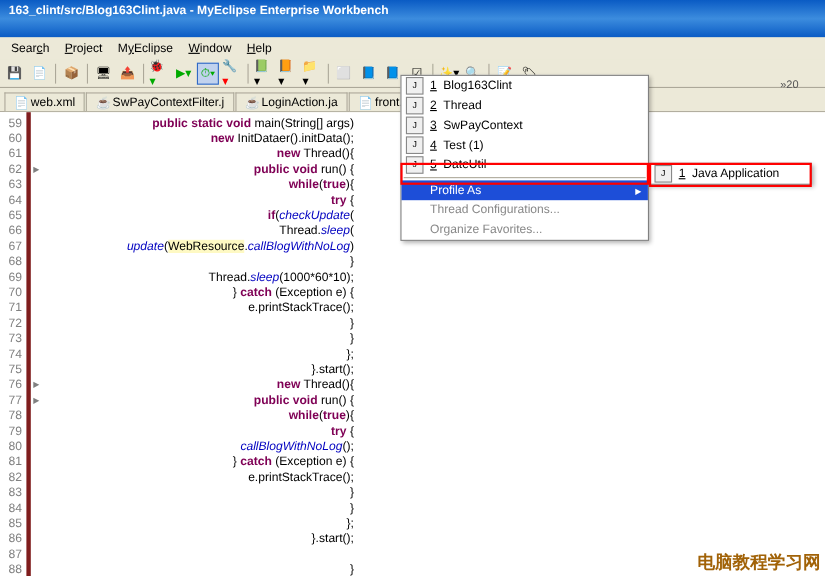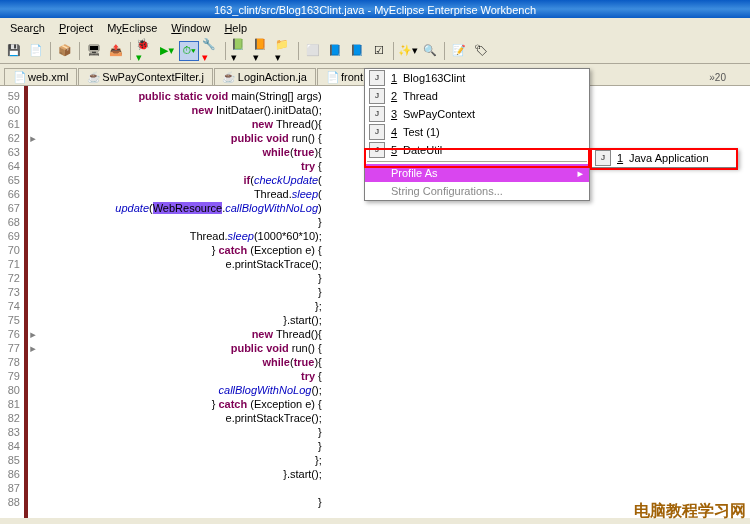--- a/index.html
+++ b/index.html
@@ -1,37 +1,37 @@
 <!DOCTYPE html>
 <html><head>
 <meta charset="utf-8">
 <style>
 * { margin: 0; padding: 0; box-sizing: border-box; font-family: Tahoma, sans-serif; font-size: 11px; }
 body { width: 750px; height: 524px; background: #ece9d8; overflow: hidden; position: relative; }
-.titlebar { background: linear-gradient(#0a5bc4, #3c8cde, #0a5bc4); color: white; padding: 4px 8px; font-weight: normal; height: 18px; text-align: center; }
+.titlebar { background: linear-gradient(#0a5bc4, #3c8cde, #0a5bc4); color: white; padding: 4px 8px; font-weight: bold; height: 34px; }
 .menubar { background: #ece9d8; padding: 2px 4px; height: 20px; display: flex; gap: 2px; }
 .menubar span { padding: 2px 6px; cursor: default; }
 .menubar u { text-decoration: underline; }
 .toolbar { background: #ece9d8; border-bottom: 1px solid #aca899; padding: 2px 4px; height: 26px; display: flex; gap: 2px; align-items: center; }
 .tb-btn { width: 20px; height: 20px; display: inline-flex; align-items: center; justify-content: center; border: 1px solid transparent; }
 .tb-sep { width: 1px; height: 18px; background: #aca899; margin: 0 2px; }
 .tabbar { background: #ece9d8; border-bottom: 1px solid #aca899; padding: 2px 4px 0; height: 22px; display: flex; gap: 1px; align-items: flex-end; }
 .tab { background: #ece9d8; border: 1px solid #aca899; border-bottom: none; padding: 2px 8px; display: flex; align-items: center; gap: 3px; white-space: nowrap; }
 .tab.active { background: white; }
 .tab-icon { width: 12px; height: 12px; display: inline-block; }
 .editor { background: white; display: flex; height: 432px; font-family: 'Courier New', monospace; font-size: 12px; position: relative; }
 .gutter { background: white; color: #808080; text-align: right; padding: 3px 4px; border-right: 4px solid #7f1d1d; min-width: 28px; line-height: 14px; }
 .fold { width: 10px; text-align: center; color: #808080; line-height: 14px; padding-top: 3px; }
 .code { padding: 3px 4px; line-height: 14px; white-space: pre; color: black; text-align: right; }
 .kw { color: #7f0055; font-weight: bold; }
 .it { font-style: italic; color: #0000c0; }
 .dropdown { position: absolute; background: white; border: 1px solid #808080; box-shadow: 2px 2px 4px rgba(0,0,0,0.3); z-index: 100; }
 .dd-main { left: 364px; top: 68px; width: 226px; }
 .dd-item { padding: 3px 20px 3px 26px; display: flex; align-items: center; gap: 6px; position: relative; }
-.dd-item.hl { background: #d946ef; color: white; }
+.dd-item.hl { background: #1d4ed8; color: white; }
 .dd-item .num { position: absolute; left: 26px; }
 .dd-item .lbl { margin-left: 12px; }
 .dd-sep { height: 1px; background: #aca899; margin: 2px 2px; }
 .dd-ico { position: absolute; left: 4px; width: 16px; height: 16px; border: 1px solid #888; background: #f0f0f0; font-size: 8px; text-align: center; line-height: 14px; }
 .dd-arrow { position: absolute; right: 6px; }
 .dd-sub { left: 590px; top: 148px; width: 148px; }
 .redbox1 { position: absolute; border: 2px solid red; left: 364px; top: 148px; width: 226px; height: 20px; z-index: 200; pointer-events: none; }
 .redbox2 { position: absolute; border: 2px solid red; left: 590px; top: 148px; width: 148px; height: 22px; z-index: 200; pointer-events: none; }
 .watermark { position: absolute; right: 4px; bottom: 2px; color: #a16207; font-size: 16px; font-weight: bold; font-family: SimSun, serif; }
 .maxbtn { position: absolute; right: 24px; top: 72px; font-size: 10px; color: #555; }
@@ -113,21 +113,21 @@
 <br><br><br>▸<br><br><br><br><br><br><br><br><br><br><br><br><br><br>▸<br>▸<br><br><br><br><br><br><br><br><br><br><br>
   </div>
   <div class="code"><span class="kw">public static void</span><span> main(String[] args)</span>
     <span class="kw">new</span><span> InitDataer().initData();</span>
     <span class="kw">new</span><span> Thread(){</span>
         <span class="kw">public void</span><span> run() {</span>
             <span class="kw">while</span>(<span class="kw">true</span><span>){</span>
                 <span class="kw">try</span><span> {</span>
                     <span class="kw">if</span>(<span class="it">checkUpdate</span>(
                         <span>Thread.</span><span class="it">sleep</span>(
-                        <span class="it">update</span>(<span style="background:#8b5cf6">WebResource</span>.<span class="it">callBlogWithNoLog</span>)
+                        <span class="it">update</span>(<span style="background:#fef9c3">WebResource</span>.<span class="it">callBlogWithNoLog</span>)
                     <span>}</span>
                     <span>Thread.</span><span class="it">sleep</span><span>(1000*60*10);</span>
                 } <span class="kw">catch</span><span> (Exception e) {</span>
                     <span>e.printStackTrace();</span>
                 <span>}</span>
             <span>}</span>
         <span>};</span>
     <span>}.start();</span>
     <span class="kw">new</span><span> Thread(){</span>
         <span class="kw">public void</span><span> run() {</span>
@@ -169,21 +169,24 @@
       <span class="dd-ico">J</span>
       <span class="num"><u>5</u></span>
       <span class="lbl">DateUtil</span>
     </div>
   <div class="dd-sep"></div>
   <div class="dd-item hl">
       <span>Profile As</span>
       <span class="dd-arrow">▸</span>
     </div>
   <div class="dd-item" style="color:#888">
-      <span>String Configurations...</span>
+      <span>Thread Configurations...</span>
+    </div>
+  <div class="dd-item" style="color:#888">
+      <span>Organize Favorites...</span>
     </div>
 </div>
 
 <div class="dropdown dd-sub">
   <div class="dd-item">
       <span class="dd-ico">J</span>
       <span class="num"><u>1</u></span>
       <span class="lbl">Java Application</span>
     </div>
 </div>

